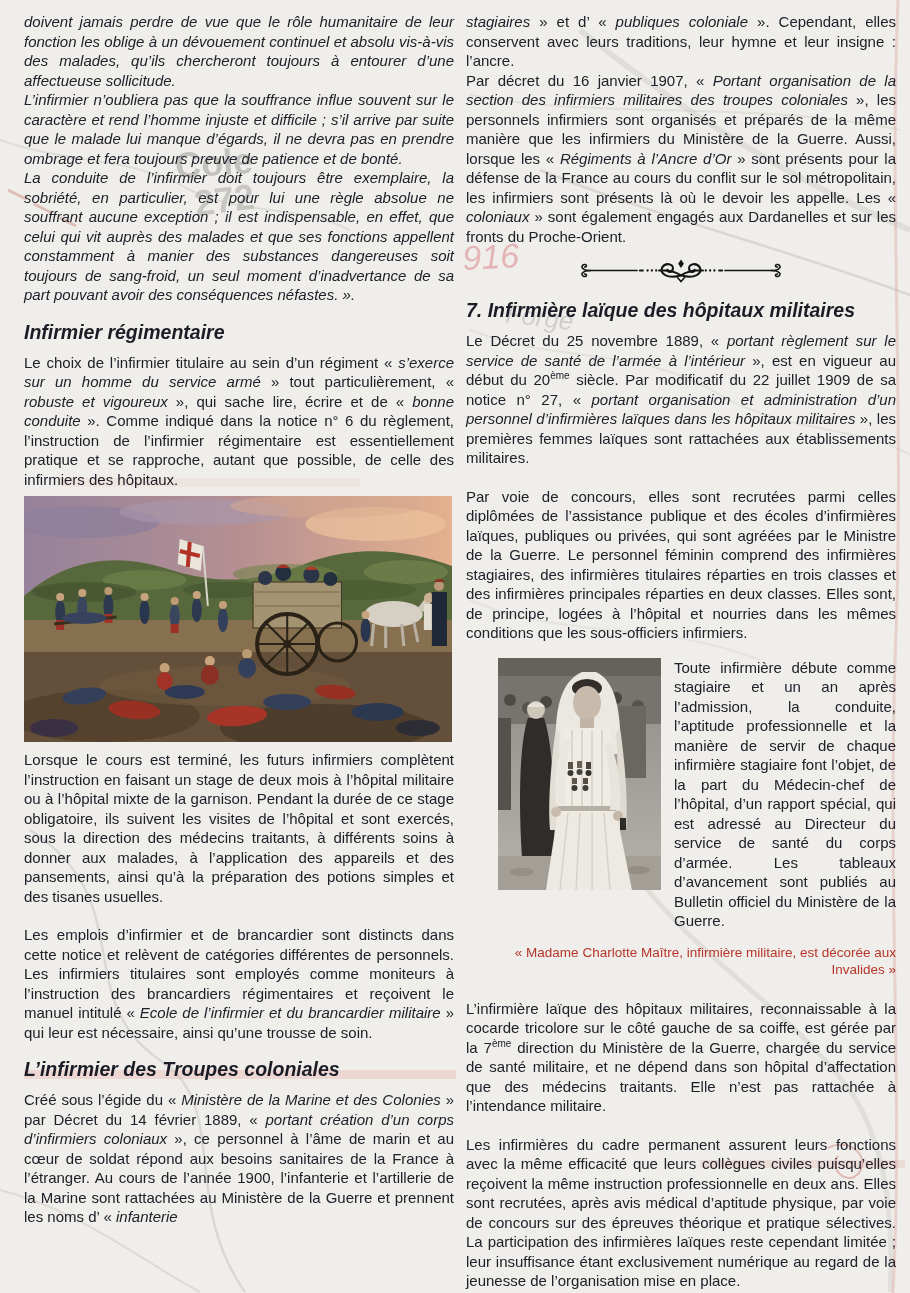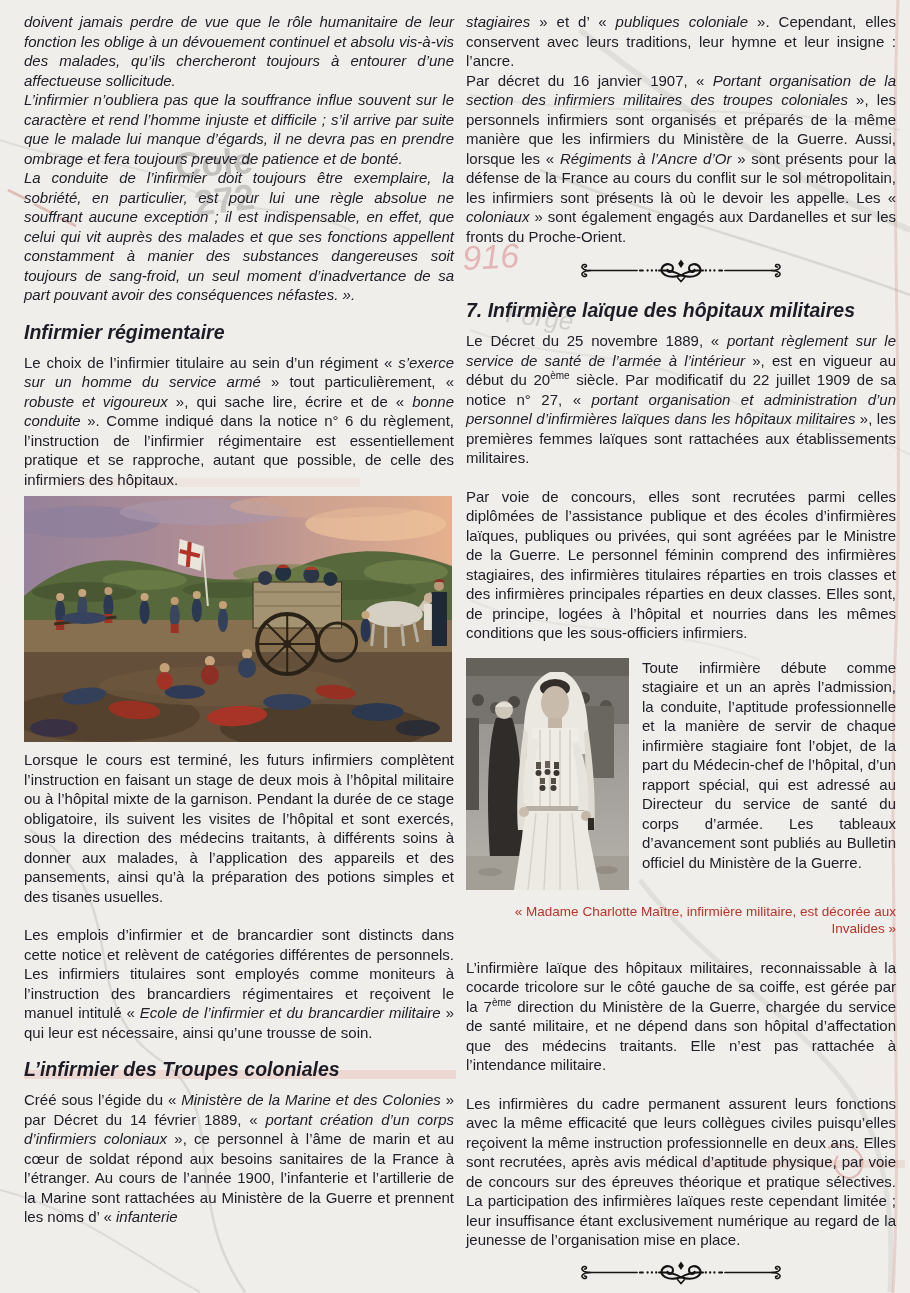--- a/index.html
+++ b/index.html
@@ -15,21 +15,21 @@
   .ital { font-style:italic; }
   .it { font-style:italic; }
   sup { font-size:10px; line-height:0; }
   h2 {
     font-size:19.5px; font-style:italic; font-weight:bold;
     margin:15px 0 9px 0; line-height:24px; color:#1c1c26; text-align:left;
   }
   .mt { margin-top:19px; }
   .mt2 { margin-top:21px; }
   .painting { display:block; width:428px; height:246px; margin:7px 0 8px 0; }
-  .photo-row { display:flex; gap:13px; margin-top:15px; }
+  .photo-row { display:flex; gap:13px; margin-top:15px;margin-left:32px; }
   .photo { display:block; width:163px; height:232px; flex:none; }
   .side { flex:1; }
   .caption { margin-top:13px; text-align:right; color:#b5352b; font-size:13.5px; line-height:17px; }
   .divider { display:flex; justify-content:center; margin:12px 0 4px 0; }
   .divider.end { margin-top:10px; }
   .defs { position:absolute; width:0; height:0; overflow:hidden; }
 </style>
 </head>
 <body>
 

